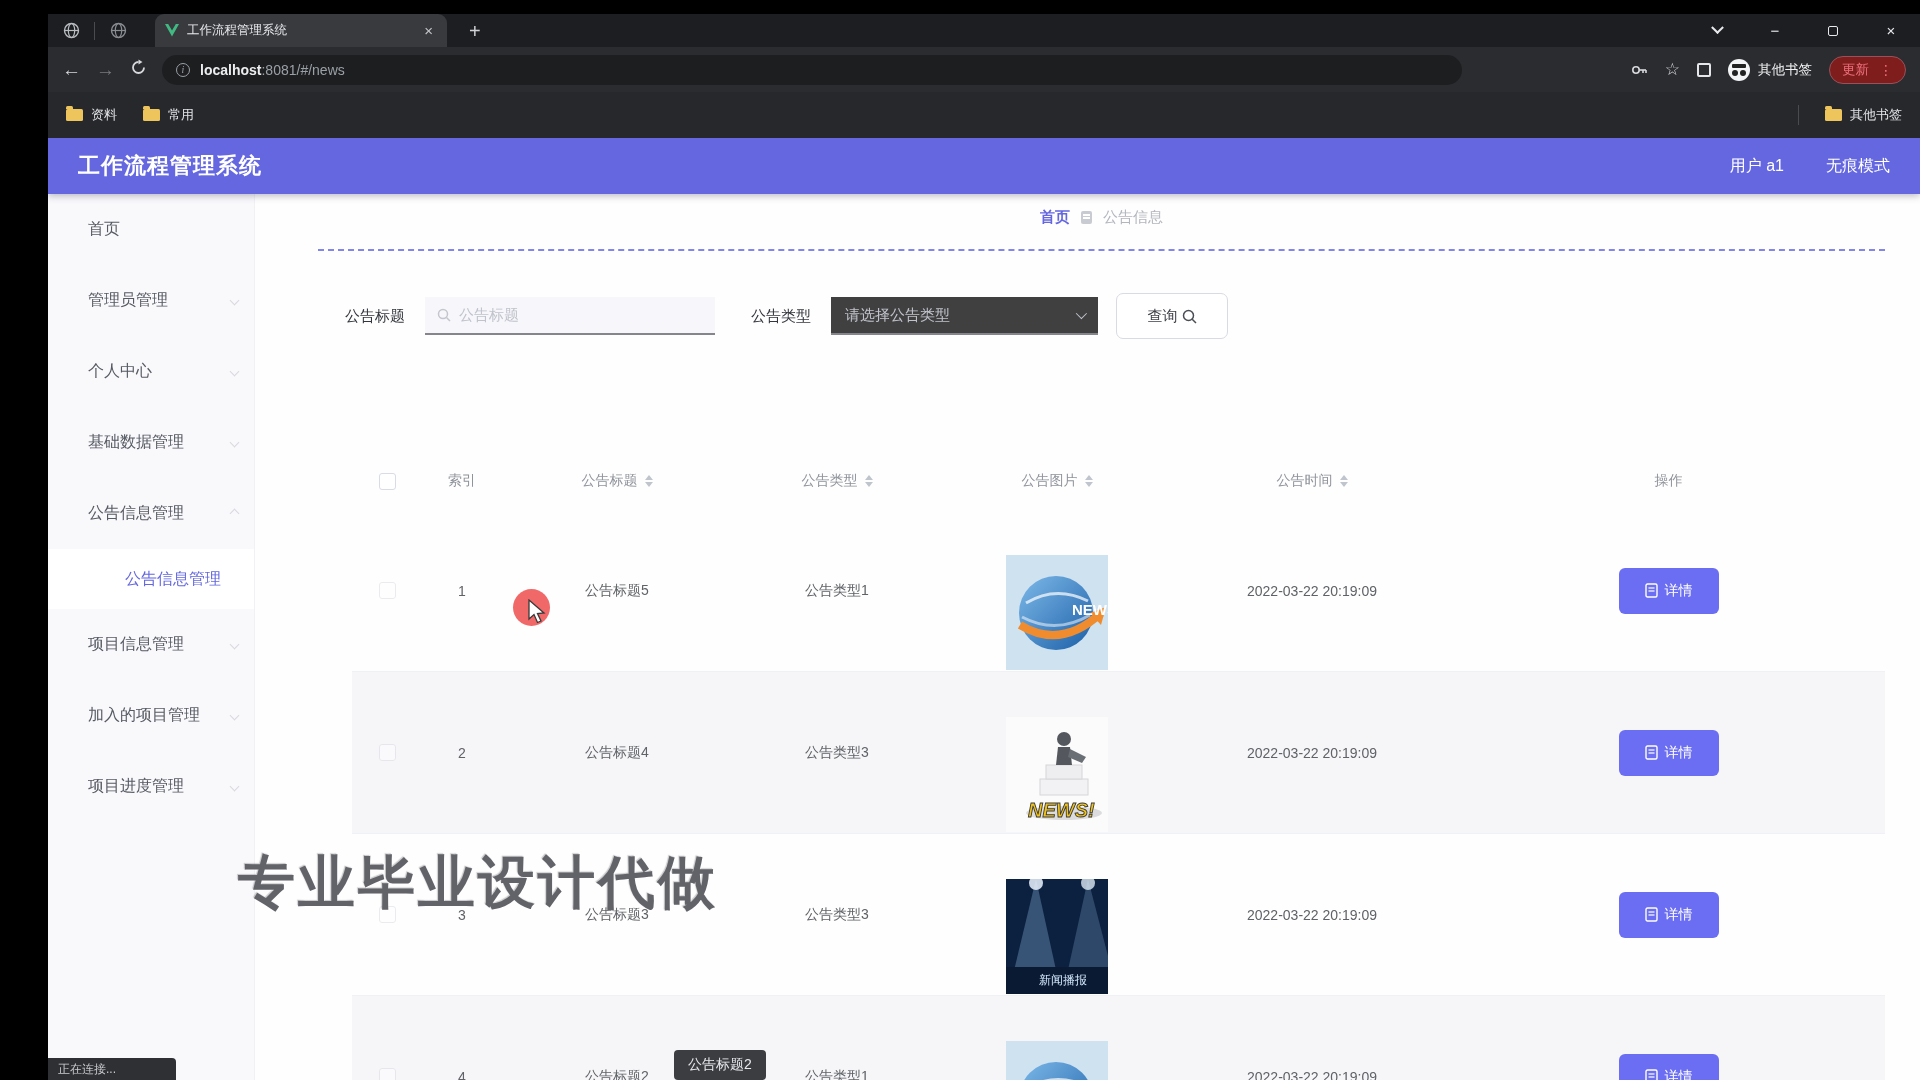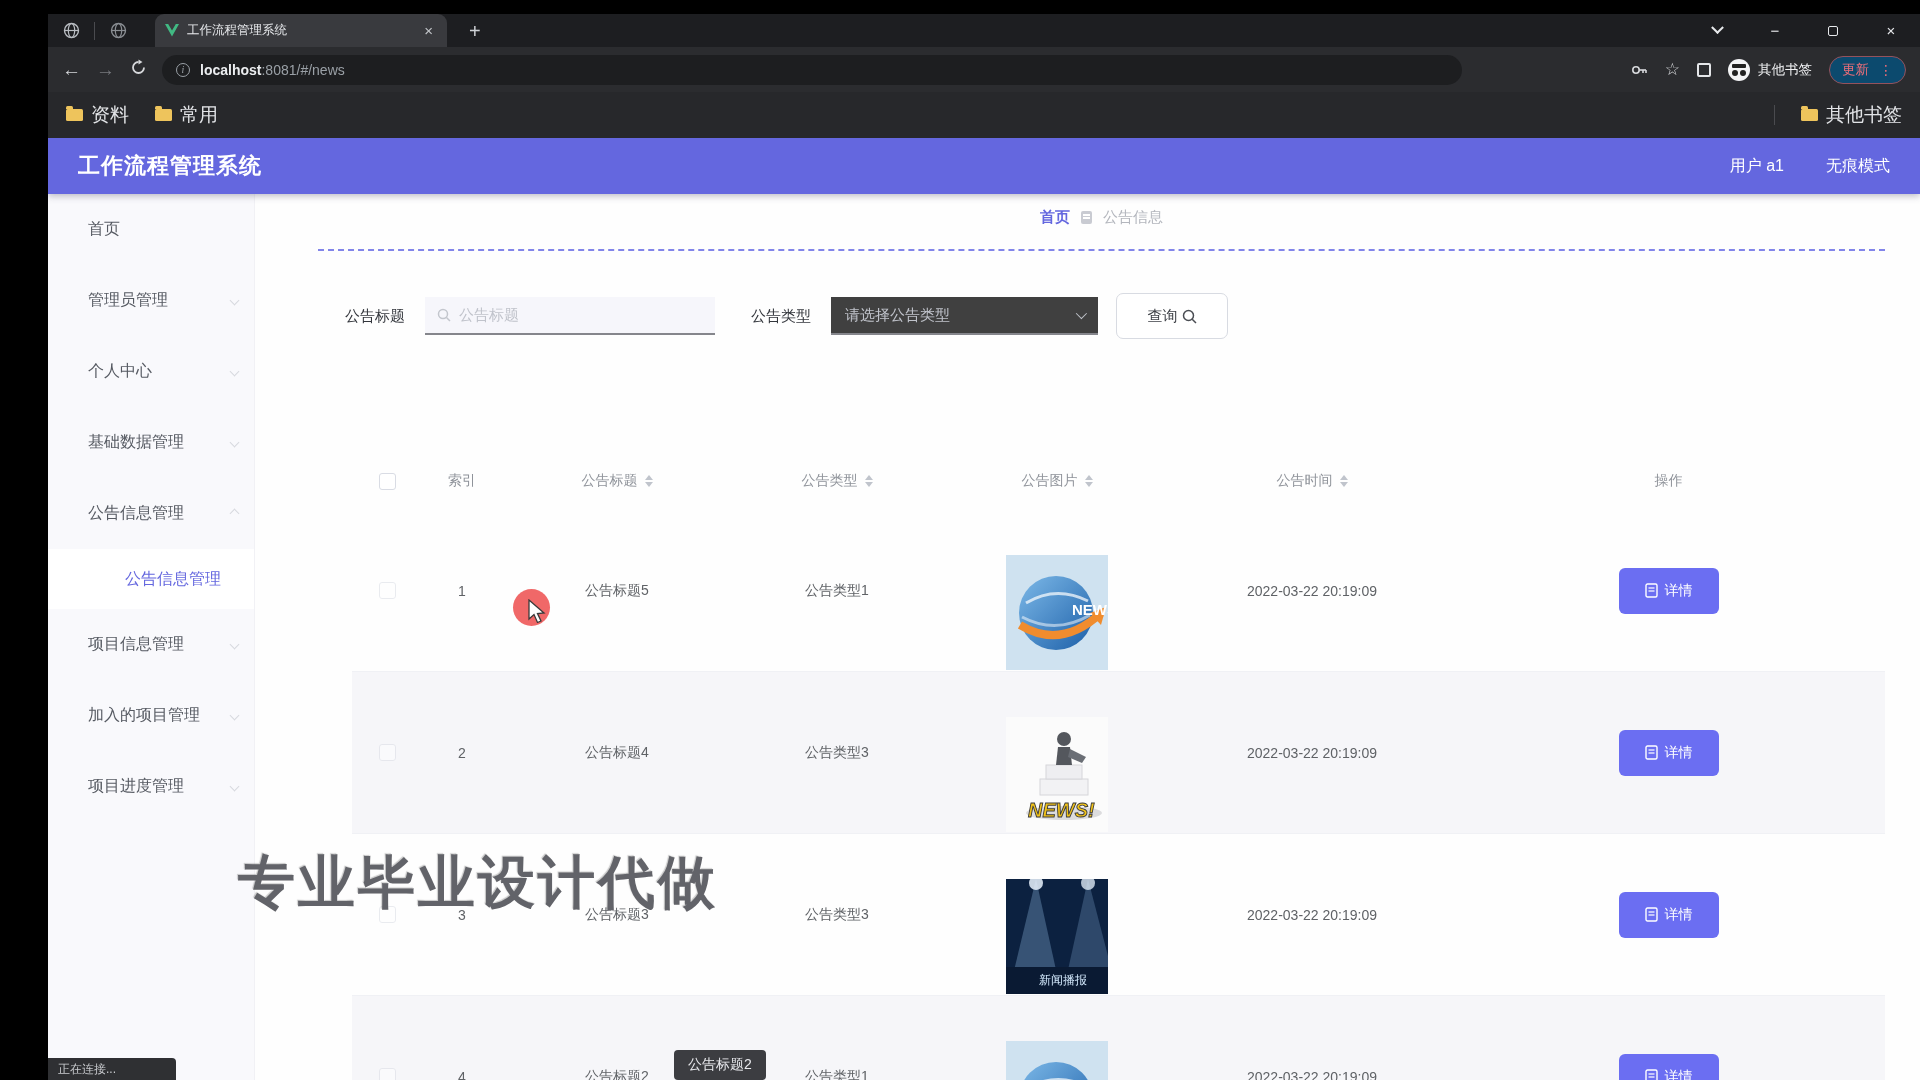--- a/index.html
+++ b/index.html
@@ -31,27 +31,27 @@
   .url-text b { color:#eceef0; font-weight:bold; }
   .bar-right { margin-left:auto; display:flex; align-items:center; gap:17px; }
   .star { color:#d7d9dc; font-size:17px; }
   .sidepanel-ic { width:14px; height:14px; border:2px solid #e4e6e9; border-radius:2px; }
   .incog { display:flex; align-items:center; gap:8px; }
   .incog-badge { width:22px; height:22px; border-radius:50%; background:#f3f4f6; position:relative; }
   .incog-badge .hat { position:absolute; left:4px; top:5px; width:14px; height:4px; background:#222; border-radius:1px; }
   .incog-badge .eyes { position:absolute; left:4px; top:11px; width:14px; height:6px; display:flex; justify-content:space-between; }
   .incog-badge .eyes i { width:6px; height:6px; border-radius:50%; background:#222; }
   .incog-label { color:#f0f1f3; font-size:13.5px; }
-  .update-pill { display:flex; align-items:center; gap:10px; border:1.5px solid #95525c; background:#0c4a6e; border-radius:16px; padding:4px 12px; }
+  .update-pill { display:flex; align-items:center; gap:10px; border:1.5px solid #95525c; background:#7f1d1d; border-radius:16px; padding:4px 12px; }
   .update-label { color:#ea6d78; font-size:13.5px; }
   .kebab { color:#ea6d78; font-size:14px; letter-spacing:0; }
 
   
   .bookmarksbar { height:46px; background:#27282b; display:flex; align-items:center; padding:0 18px; gap:26px; }
-  .bm-item { display:flex; align-items:center; gap:8px; color:#e2e4e7; font-size:19px; }
+  .bm-item { display:flex; align-items:center; gap:8px; color:#e2e4e7; font-size:13px; }
   .folder { width:17px; height:12px; background:#eec45c; border-radius:1.5px; position:relative; }
   .folder::before { content:""; position:absolute; top:-3px; left:0; width:7px; height:3px; background:#eec45c; border-radius:1.5px 1.5px 0 0; }
   .bm-spacer { flex:1; }
   .bm-divider { width:1px; height:20px; background:#4a4b4f; }
 
   
   .viewport { position:absolute; top:124px; left:0; right:0; bottom:0; background:#fefefe; overflow:hidden; }
   .app-header { height:56px; background:#6467df; display:flex; align-items:center; padding:0 30px; box-shadow:0 2px 7px rgba(60,60,90,.35); position:relative; z-index:5; }
   .app-title { color:#fff; font-size:22px; font-weight:bold; letter-spacing:1px; }
   .header-right { margin-left:auto; display:flex; align-items:center; gap:42px; }

